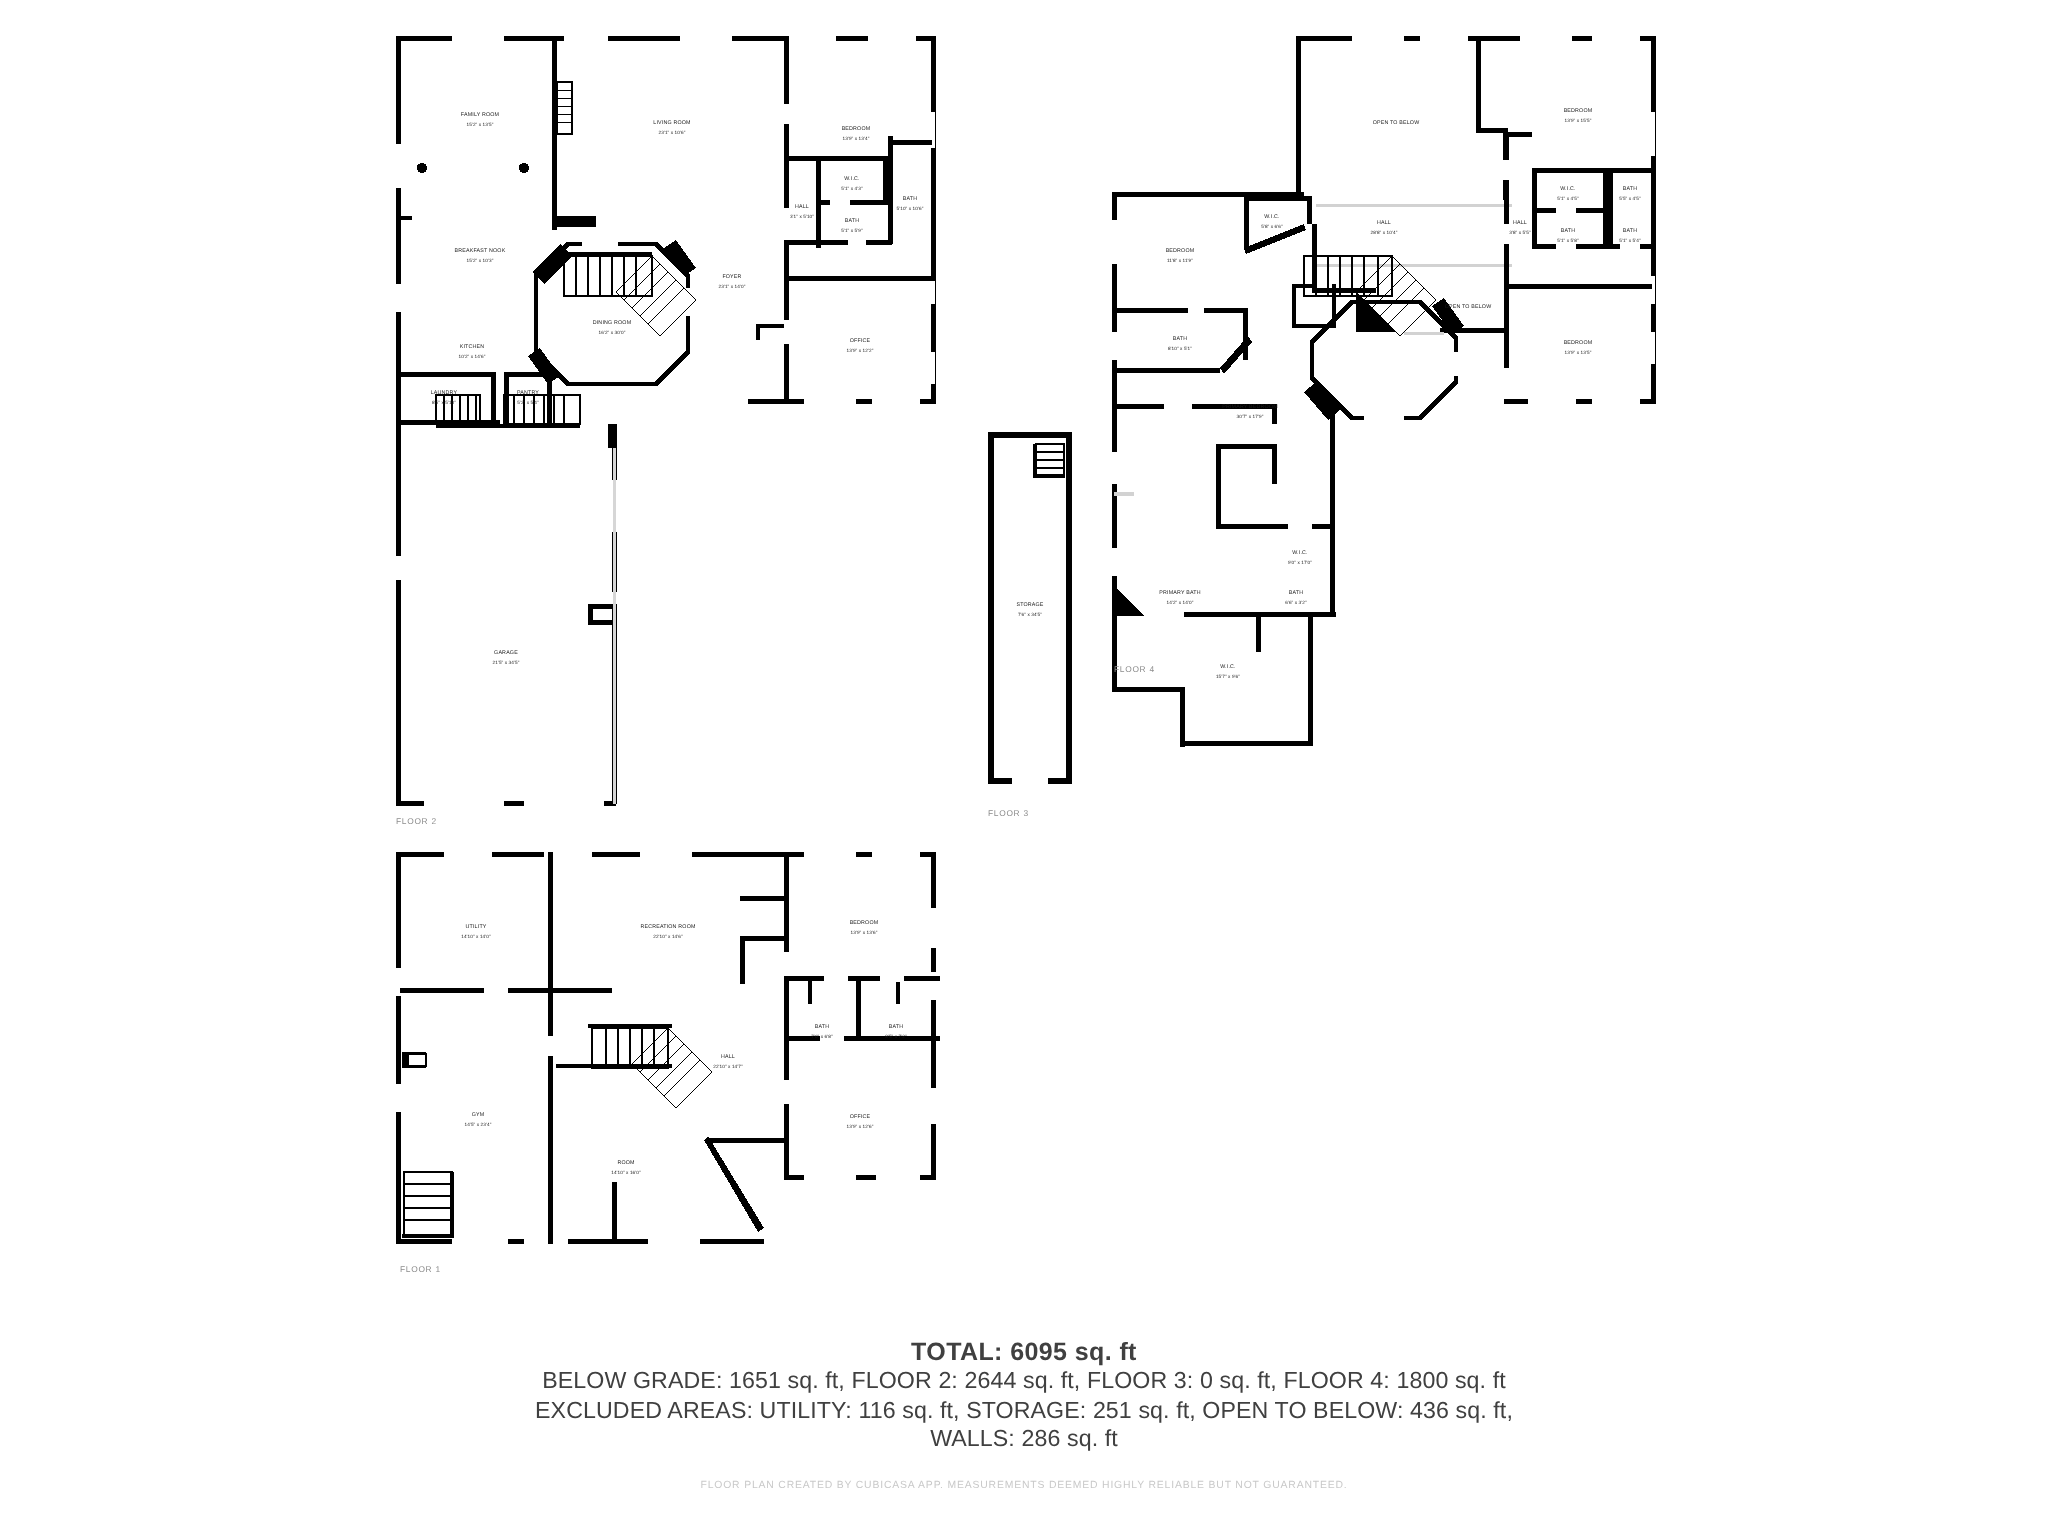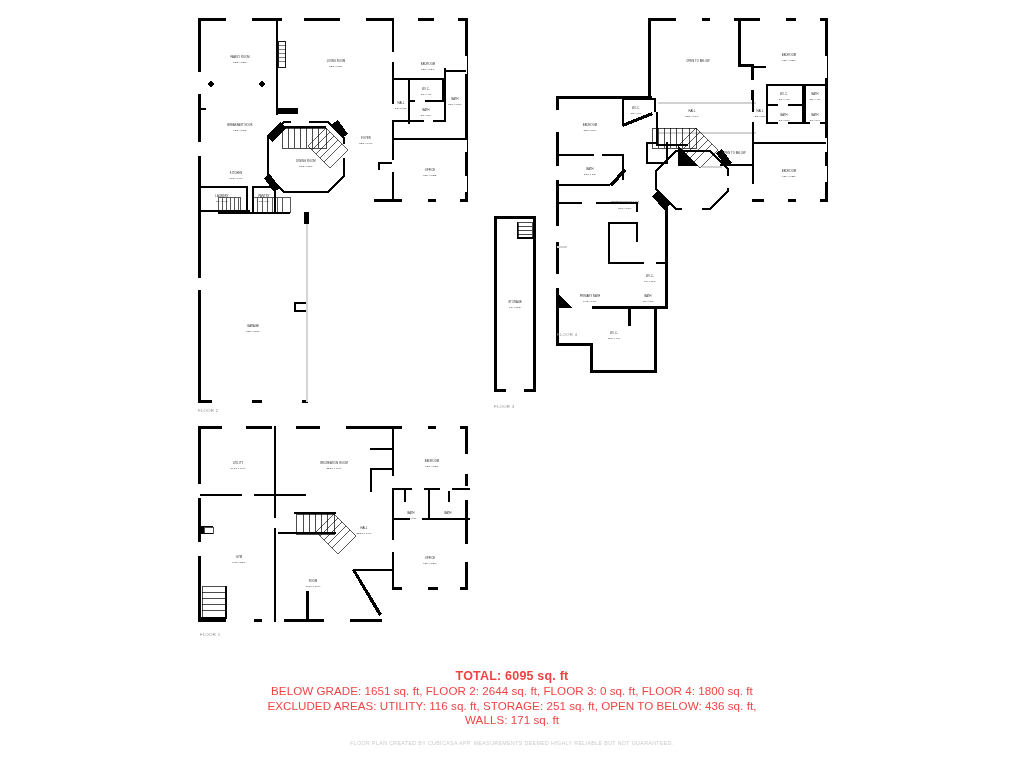--- a/index.html
+++ b/index.html
@@ -26,21 +26,21 @@
     font-family:"Liberation Sans", sans-serif;
     white-space:nowrap;
   }
 
   
   #summary{
     position:absolute;
     left:0; top:668px; width:1024px;
     text-align:center;
     font-family:"Liberation Sans", sans-serif;
-    color:#ef4444;
+    color:#404040;
   }
   #summary .total{
     font-size:12.5px;
     font-weight:bold;
     letter-spacing:.2px;
     line-height:16px;
   }
   #summary .line{
     font-size:11.6px;
     line-height:14.6px;
@@ -719,18 +719,18 @@
         <text class="rm rm-dim" x="234" y="140">13'9" x 12'6"</text>
       </g>
     </svg>
   </div>
   <div class="floor-caption" style="left:200px; top:632px;">FLOOR 1</div>
 
   <div id="summary">
     <div class="total">TOTAL: 6095 sq. ft</div>
     <div class="line">BELOW GRADE: 1651 sq. ft, FLOOR 2: 2644 sq. ft, FLOOR 3: 0 sq. ft, FLOOR 4: 1800 sq. ft</div>
     <div class="line">EXCLUDED AREAS: UTILITY: 116 sq. ft, STORAGE: 251 sq. ft, OPEN TO BELOW: 436 sq. ft,</div>
-    <div class="line">WALLS: 171 sq. ft</div>
+    <div class="line">WALLS: 286 sq. ft</div>
   </div>
 
   <div id="disclaimer">FLOOR PLAN CREATED BY CUBICASA APP. MEASUREMENTS DEEMED HIGHLY RELIABLE BUT NOT GUARANTEED.</div>
 
 </div>
 
 </body></html>

